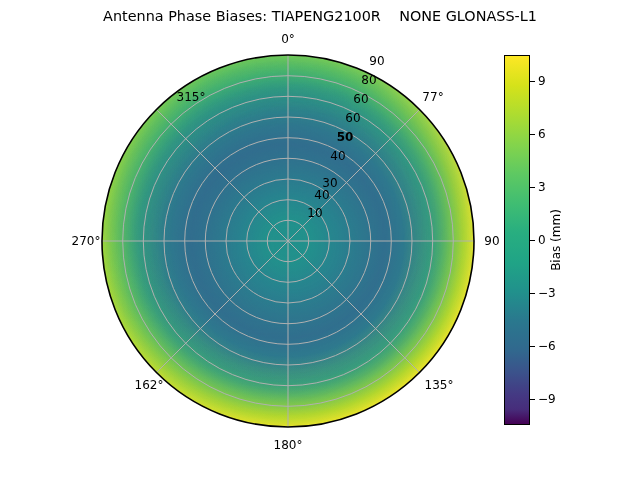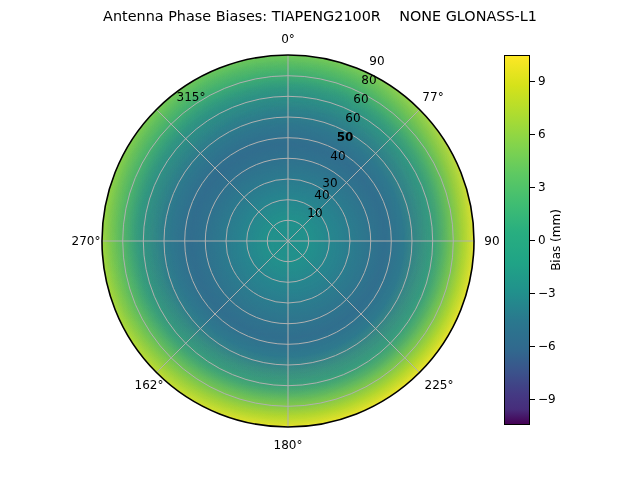--- a/index.html
+++ b/index.html
@@ -223,21 +223,21 @@
       <line x1="156.5" y1="109.5" x2="419.5" y2="372.5"></line>
       <line x1="419.5" y1="109.5" x2="156.5" y2="372.5"></line>
     </g>
 
     <circle cx="288" cy="241" r="186" fill="none" stroke="#000000" stroke-width="1.6"></circle>
   </svg>
 
   <div class="tick-label" style="left:288px; top:39px;">0°</div>
   <div class="tick-label" style="left:433px; top:97px;">77°</div>
   <div class="tick-label" style="left:492px; top:241px;">90</div>
-  <div class="tick-label" style="left:439px; top:385px;">225°</div>
+  <div class="tick-label" style="left:439px; top:385px;">135°</div>
   <div class="tick-label" style="left:288px; top:445px;">180°</div>
   <div class="tick-label" style="left:149px; top:385px;">162°</div>
   <div class="tick-label" style="left:86px; top:241px;">270°</div>
   <div class="tick-label" style="left:147px; top:97px;margin-left:44px;">315°</div>
 
   <div class="radial-label" style="left:315px; top:213px;">10</div>
   <div class="radial-label" style="left:322px; top:195px;">40</div>
   <div class="radial-label" style="left:330px; top:175px;margin-top:8px;">30</div>
   <div class="radial-label" style="left:338px; top:156px;">40</div>
   <div class="radial-label" style="left:345px; top:137px;font-weight:bold;">50</div>

